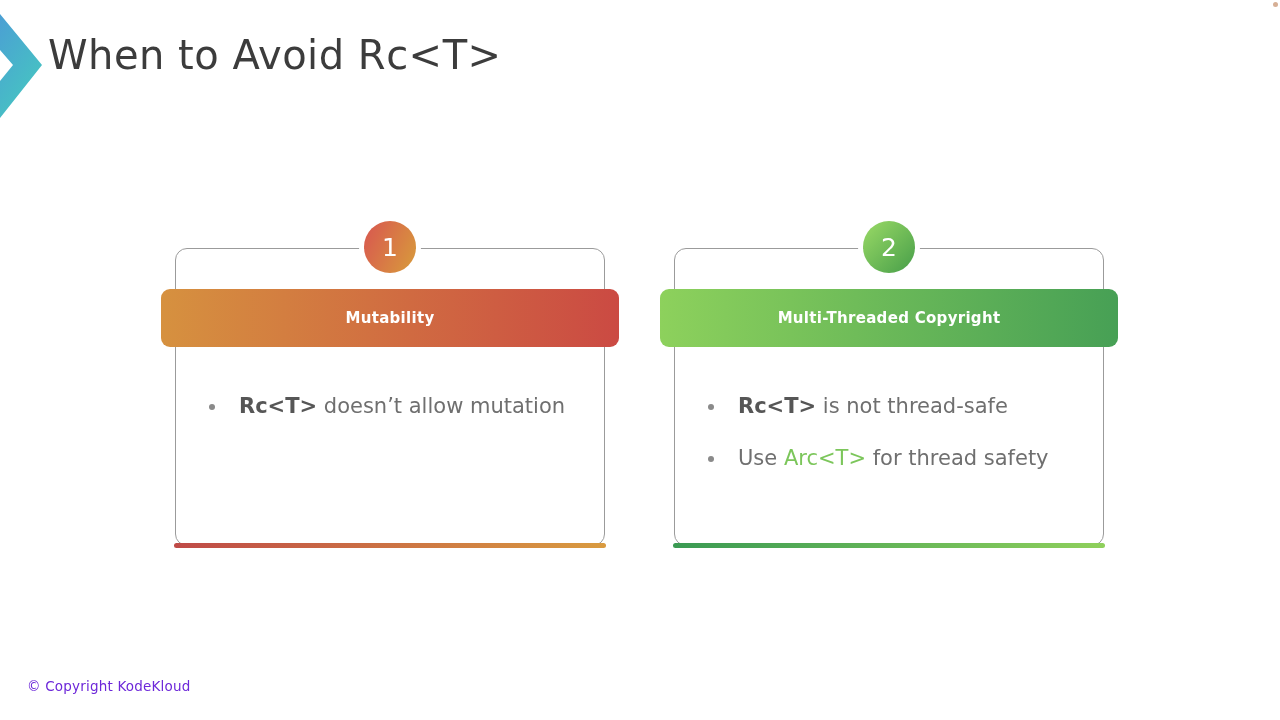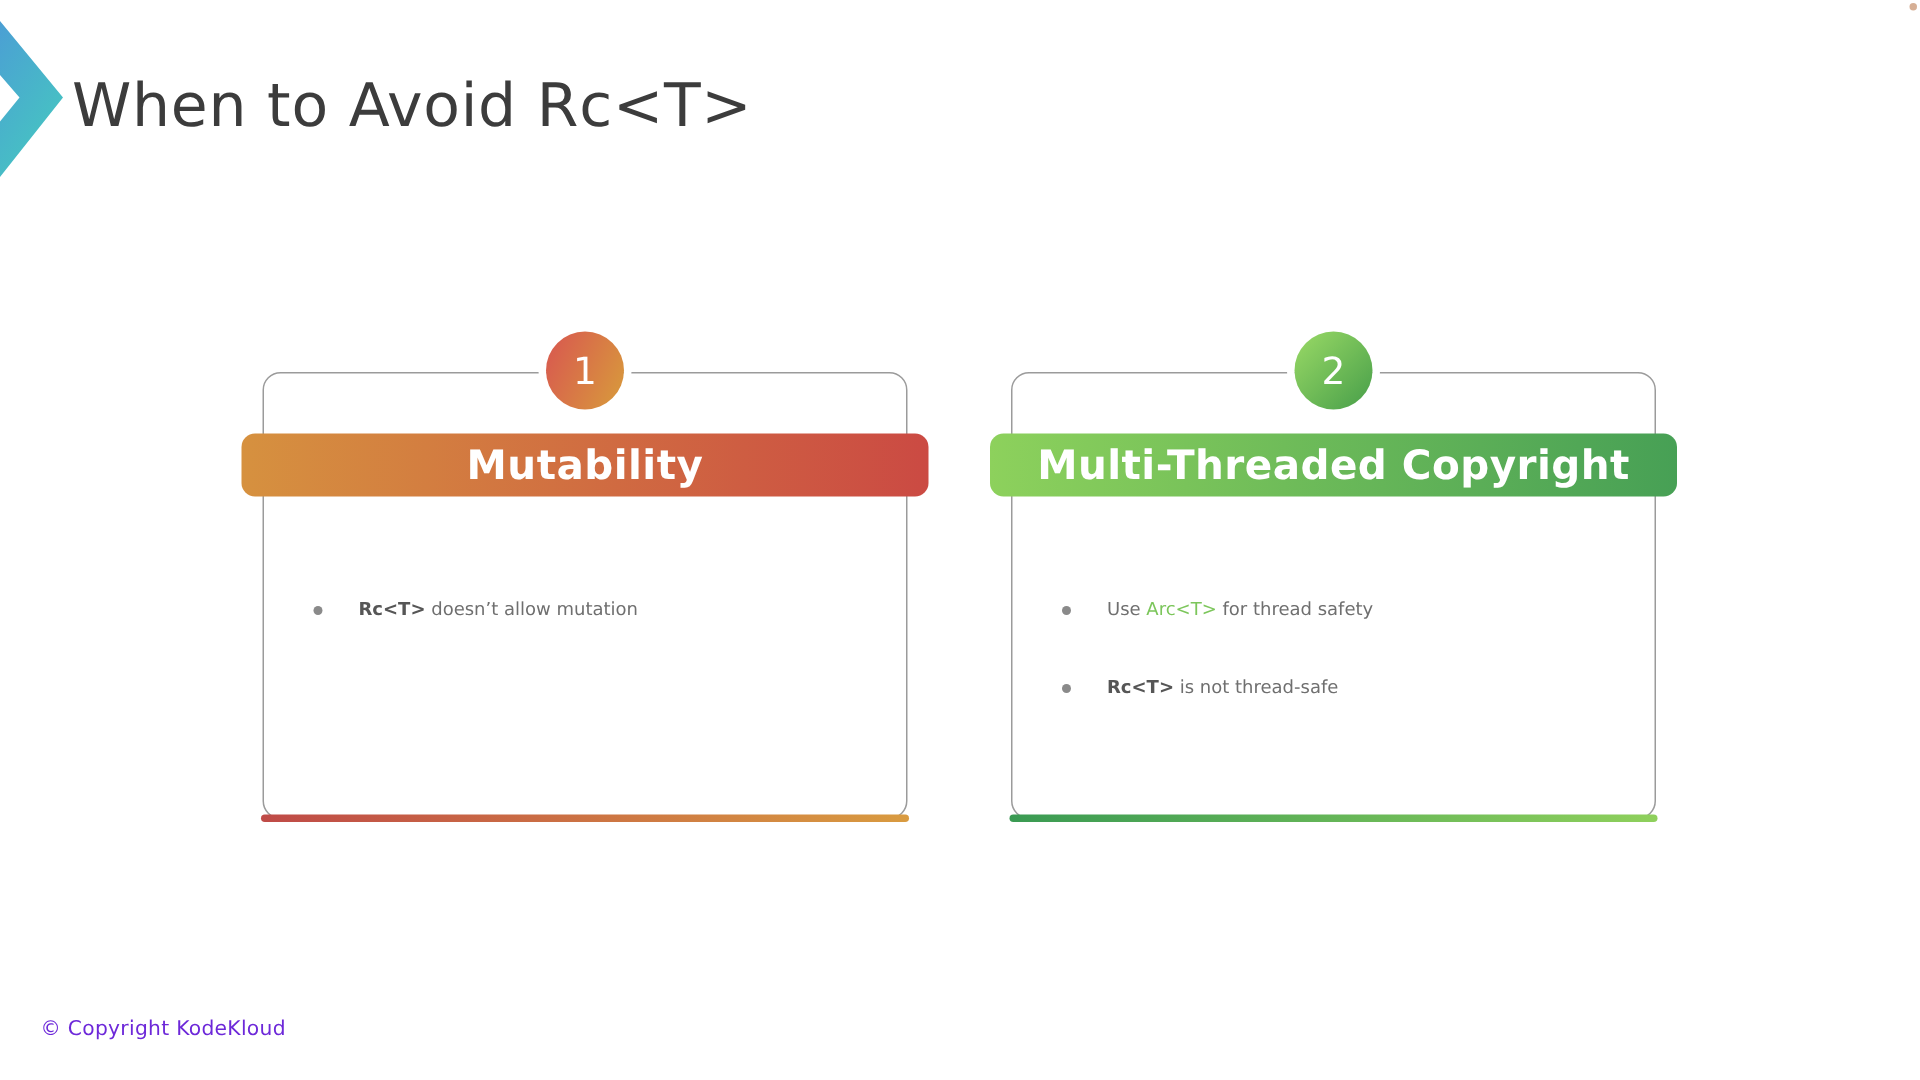--- a/index.html
+++ b/index.html
@@ -4,21 +4,21 @@
 <style>
   * { margin: 0; padding: 0; box-sizing: border-box; }
   html, body { width: 1280px; height: 720px; background: #ffffff; overflow: hidden; }
   body { font-family: "DejaVu Sans", "Liberation Sans", sans-serif; position: relative; }
 
   .slide { position: absolute; inset: 0; background: #ffffff; }
 
   .logo { position: absolute; left: 0; top: 14px; width: 42px; height: 104px; }
 
   .page-title {
-    position: absolute; left: 48px; top: 48px;
+    position: absolute; left: 48px; top: 32px;
     font-size: 40px; font-weight: 500; color: #3c3c3c; letter-spacing: 0.5px;
     white-space: nowrap;
   }
 
   .corner-dot {
     position: absolute; left: 1273px; top: 2px; width: 5px; height: 5px;
     border-radius: 50%; background: #cfa183; opacity: 0.85;
   }
 
   .card {
@@ -32,31 +32,31 @@
     position: absolute; top: -28px; left: 50%; transform: translateX(-50%);
     width: 52px; height: 52px; border-radius: 50%;
     box-shadow: 0 0 0 5px #ffffff;
     display: flex; align-items: center; justify-content: center;
     color: #ffffff; font-size: 25px; font-weight: 500; z-index: 3;
   }
   .badge-orange { background: linear-gradient(115deg, #d8604d 15%, #d8923e 85%); }
   .badge-green  { background: linear-gradient(135deg, #92d463 10%, #4fa44c 90%); }
 
   .band {
-    position: absolute; top: 40px; left: -15px; right: -15px; height: 42px;
+    position: absolute; top: 40px; left: -15px; right: -15px; height: 58px;
     border-radius: 9px; display: flex; align-items: center; justify-content: center;
-    color: #ffffff; font-size: 27px; font-weight: bold; letter-spacing: 0.3px; z-index: 2;
+    color: #ffffff; font-size: 15px; font-weight: bold; letter-spacing: 0.3px; z-index: 2;
   }
   .band-orange { background: linear-gradient(to right, #d6913f, #cb4a43); }
   .band-green  { background: linear-gradient(to right, #8dd15c, #47a055); }
 
   .bullets { position: absolute; top: 144px; left: 0; right: 0; }
   .bullet-row {
     display: flex; align-items: baseline; padding-left: 33px; margin-bottom: 25px;
-    font-size: 12px; line-height: 27px; color: #6f6f6f; white-space: nowrap;
+    font-size: 21px; line-height: 27px; color: #6f6f6f; white-space: nowrap;
   }
   .bullet-dot {
     width: 6px; height: 6px; border-radius: 50%; background: #8a8a8a;
     margin-right: 24px; flex: 0 0 auto; align-self: center;
   }
   .seg-strong { font-weight: bold; color: #565656; }
   .seg-plain  { color: #6f6f6f; }
   .seg-accent-orange { font-weight: bold; color: #d2703c; }
   .seg-accent-green  { color: #7cc65b; }
 
@@ -104,25 +104,25 @@
     </div>
     <div class="bottom-line line-orange"></div>
   </div>
 
   <div class="card card-2">
     <div class="badge badge-green">2</div>
     <div class="band band-green">Multi-Threaded Copyright</div>
     <div class="bullets">
       <div class="bullet-row">
         <span class="bullet-dot"></span>
-        <span><span class="seg-plain">Use </span><span class="seg-accent-green">Arc&lt;T&gt;</span><span class="seg-plain"> for thread safety</span></span>
+        <span><span class="seg-strong">Rc&lt;T&gt;</span><span class="seg-plain"> is not thread-safe</span></span>
       </div>
       <div class="bullet-row">
         <span class="bullet-dot"></span>
-        <span><span class="seg-strong">Rc&lt;T&gt;</span><span class="seg-plain"> is not thread-safe</span></span>
+        <span><span class="seg-plain">Use </span><span class="seg-accent-green">Arc&lt;T&gt;</span><span class="seg-plain"> for thread safety</span></span>
       </div>
     </div>
     <div class="bottom-line line-green"></div>
   </div>
 
   <div class="footer">© Copyright KodeKloud</div>
 
 </div>
 
 </body></html>

